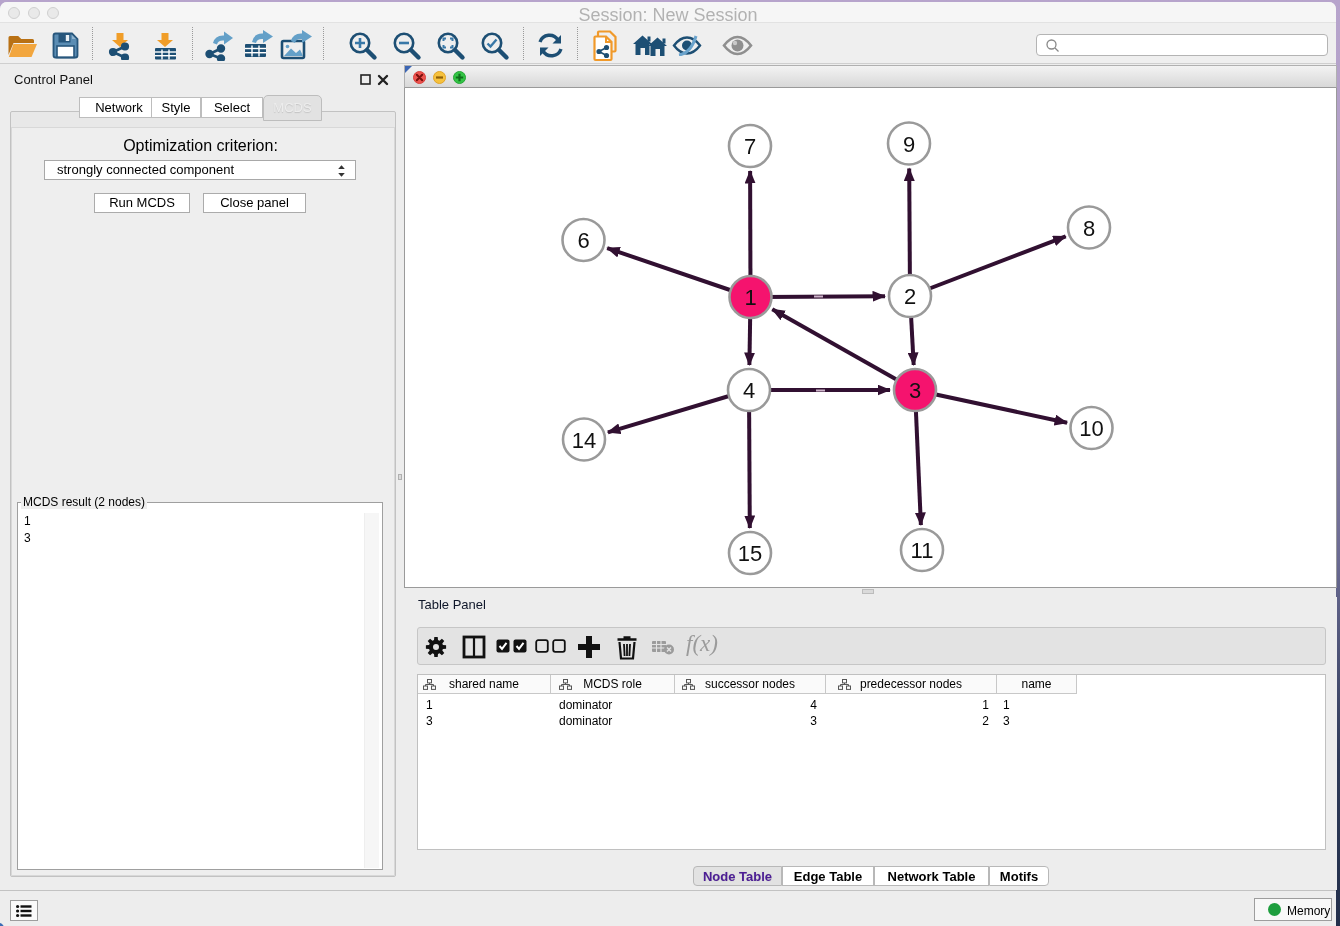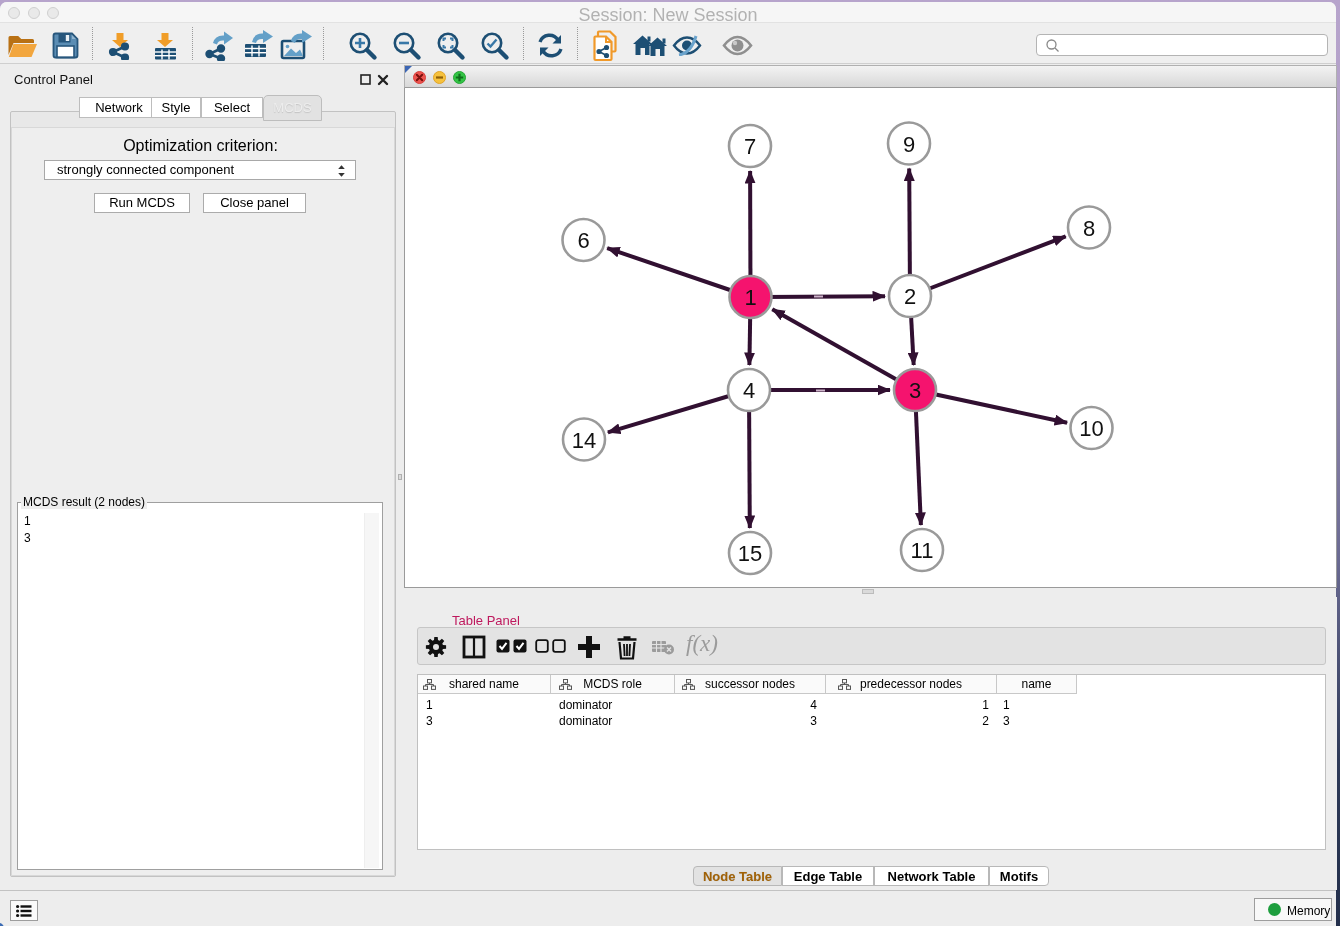--- a/index.html
+++ b/index.html
@@ -27,21 +27,21 @@
 #fieldset { position:absolute; left:17px; top:437px; width:366px; height:368px; background:#fff; border:1px solid #9f9f9f; }
 #fieldset-legend { position:absolute; left:21px; top:430px; font-size:12px; color:#000; background:#eee; padding:0 2px; }
 #fs-scroll { position:absolute; left:364px; top:448px; width:15px; height:355px; background:#f6f6f6; border-left:1px solid #eee;}
 
 #netwin { position:absolute; left:404px; top:63px; width:933px; height:523px; }
 #nettitle { position:absolute; left:0; top:0; width:100%; height:23px; background:linear-gradient(#f3f3f3,#d8d8d8); border:1px solid #b0b0b0; border-bottom:1px solid #9a9a9a; }
 #netcanvas { position:absolute; left:0; top:23px; width:933px; height:500px; background:#fff; border:1px solid #9a9a9a; border-top:none; }
 .light { position:absolute; top:5px; width:13px; height:13px; border-radius:50%; }
 
 #tpanel { position:absolute; left:404px; top:595px; width:933px; height:293px; background:#ededed; }
-#tpanel-title { position:absolute; left:14px; top:16px; font-size:13px; color:#be185d;margin-left:34px; }
+#tpanel-title { position:absolute; left:14px; top:0; font-size:13px; color:#0f172a; }
 #ttoolbar { position:absolute; left:13px; top:30px; width:909px; height:38px; background:#e3e3e3; border:1px solid #c6c6c6; border-radius:3px; }
 #ttable { position:absolute; left:13px; top:77px; width:909px; height:176px; background:#fff; border:1px solid #c0c0c0; }
 #thead { position:absolute; left:0; top:0; width:659px; height:19px; background:#fafafa; border-bottom:1px solid #c8c8c8; }
 .th { position:absolute; top:0; height:19px; border-right:1px solid #c8c8c8; font-size:12px; text-align:center; line-height:18px; color:#000;}
 .td { position:absolute; font-size:12px; color:#000; }
 .btab { position:absolute; top:269px; height:20px; background:#fff; border:1px solid #b8b8b8; font-size:13px; font-weight:bold; text-align:center; line-height:19px; color:#000;}
 
 #statusbar { position:absolute; left:0; top:888px; width:1336px; height:35px; background:#ededed; border-top:1px solid #c2c2c2; }
 #listbtn { position:absolute; left:10px; top:9px; width:28px; height:21px; background:#fafafa; border:1px solid #9d9d9d; }
 #membtn { position:absolute; left:1254px; top:7px; width:78px; height:23px; background:#f8f8f8; border:1px solid #9d9d9d; font-size:12px; }
@@ -395,21 +395,21 @@
       <div class="td" style="left:8px; top:39px;">3</div>
       <div class="td" style="left:141px; top:23px;">dominator</div>
       <div class="td" style="left:141px; top:39px;">dominator</div>
       <div class="td" style="left:384px; top:23px; width:15px; text-align:right;">4</div>
       <div class="td" style="left:384px; top:39px; width:15px; text-align:right;">3</div>
       <div class="td" style="left:556px; top:23px; width:15px; text-align:right;">1</div>
       <div class="td" style="left:556px; top:39px; width:15px; text-align:right;">2</div>
       <div class="td" style="left:585px; top:23px;">1</div>
       <div class="td" style="left:585px; top:39px;">3</div>
     </div>
-    <div class="btab" style="left:289px; width:89px; background:#e2e2e2; color:#a16207; text-shadow:0 0 1px #bbb; border-radius:4px 0 0 4px;">Node Table</div>
+    <div class="btab" style="left:289px; width:89px; background:#e2e2e2; color:#4c1d95; text-shadow:0 0 1px #bbb; border-radius:4px 0 0 4px;">Node Table</div>
     <div class="btab" style="left:378px; width:92px;">Edge Table</div>
     <div class="btab" style="left:470px; width:115px;">Network Table</div>
     <div class="btab" style="left:585px; width:60px; border-radius:0 4px 4px 0;">Motifs</div>
   </div>
   <div class="abs" style="left:398px;top:472px;width:4px;height:6px;background:#dadada;border:1px solid #b0b0b0;"></div>
   <div class="abs" style="left:862px;top:587px;width:12px;height:5px;background:#dadada;border:1px solid #bcbcbc;"></div>
   <div class="abs" style="left:-6px;top:921px;width:10px;height:10px;border-radius:50%;background:#3c6cb4;z-index:9;"></div>
   <div id="statusbar">
     <div id="listbtn">
         <svg width="16" height="14" style="position:absolute;left:5px;top:3px;" viewBox="0 0 16 14">

